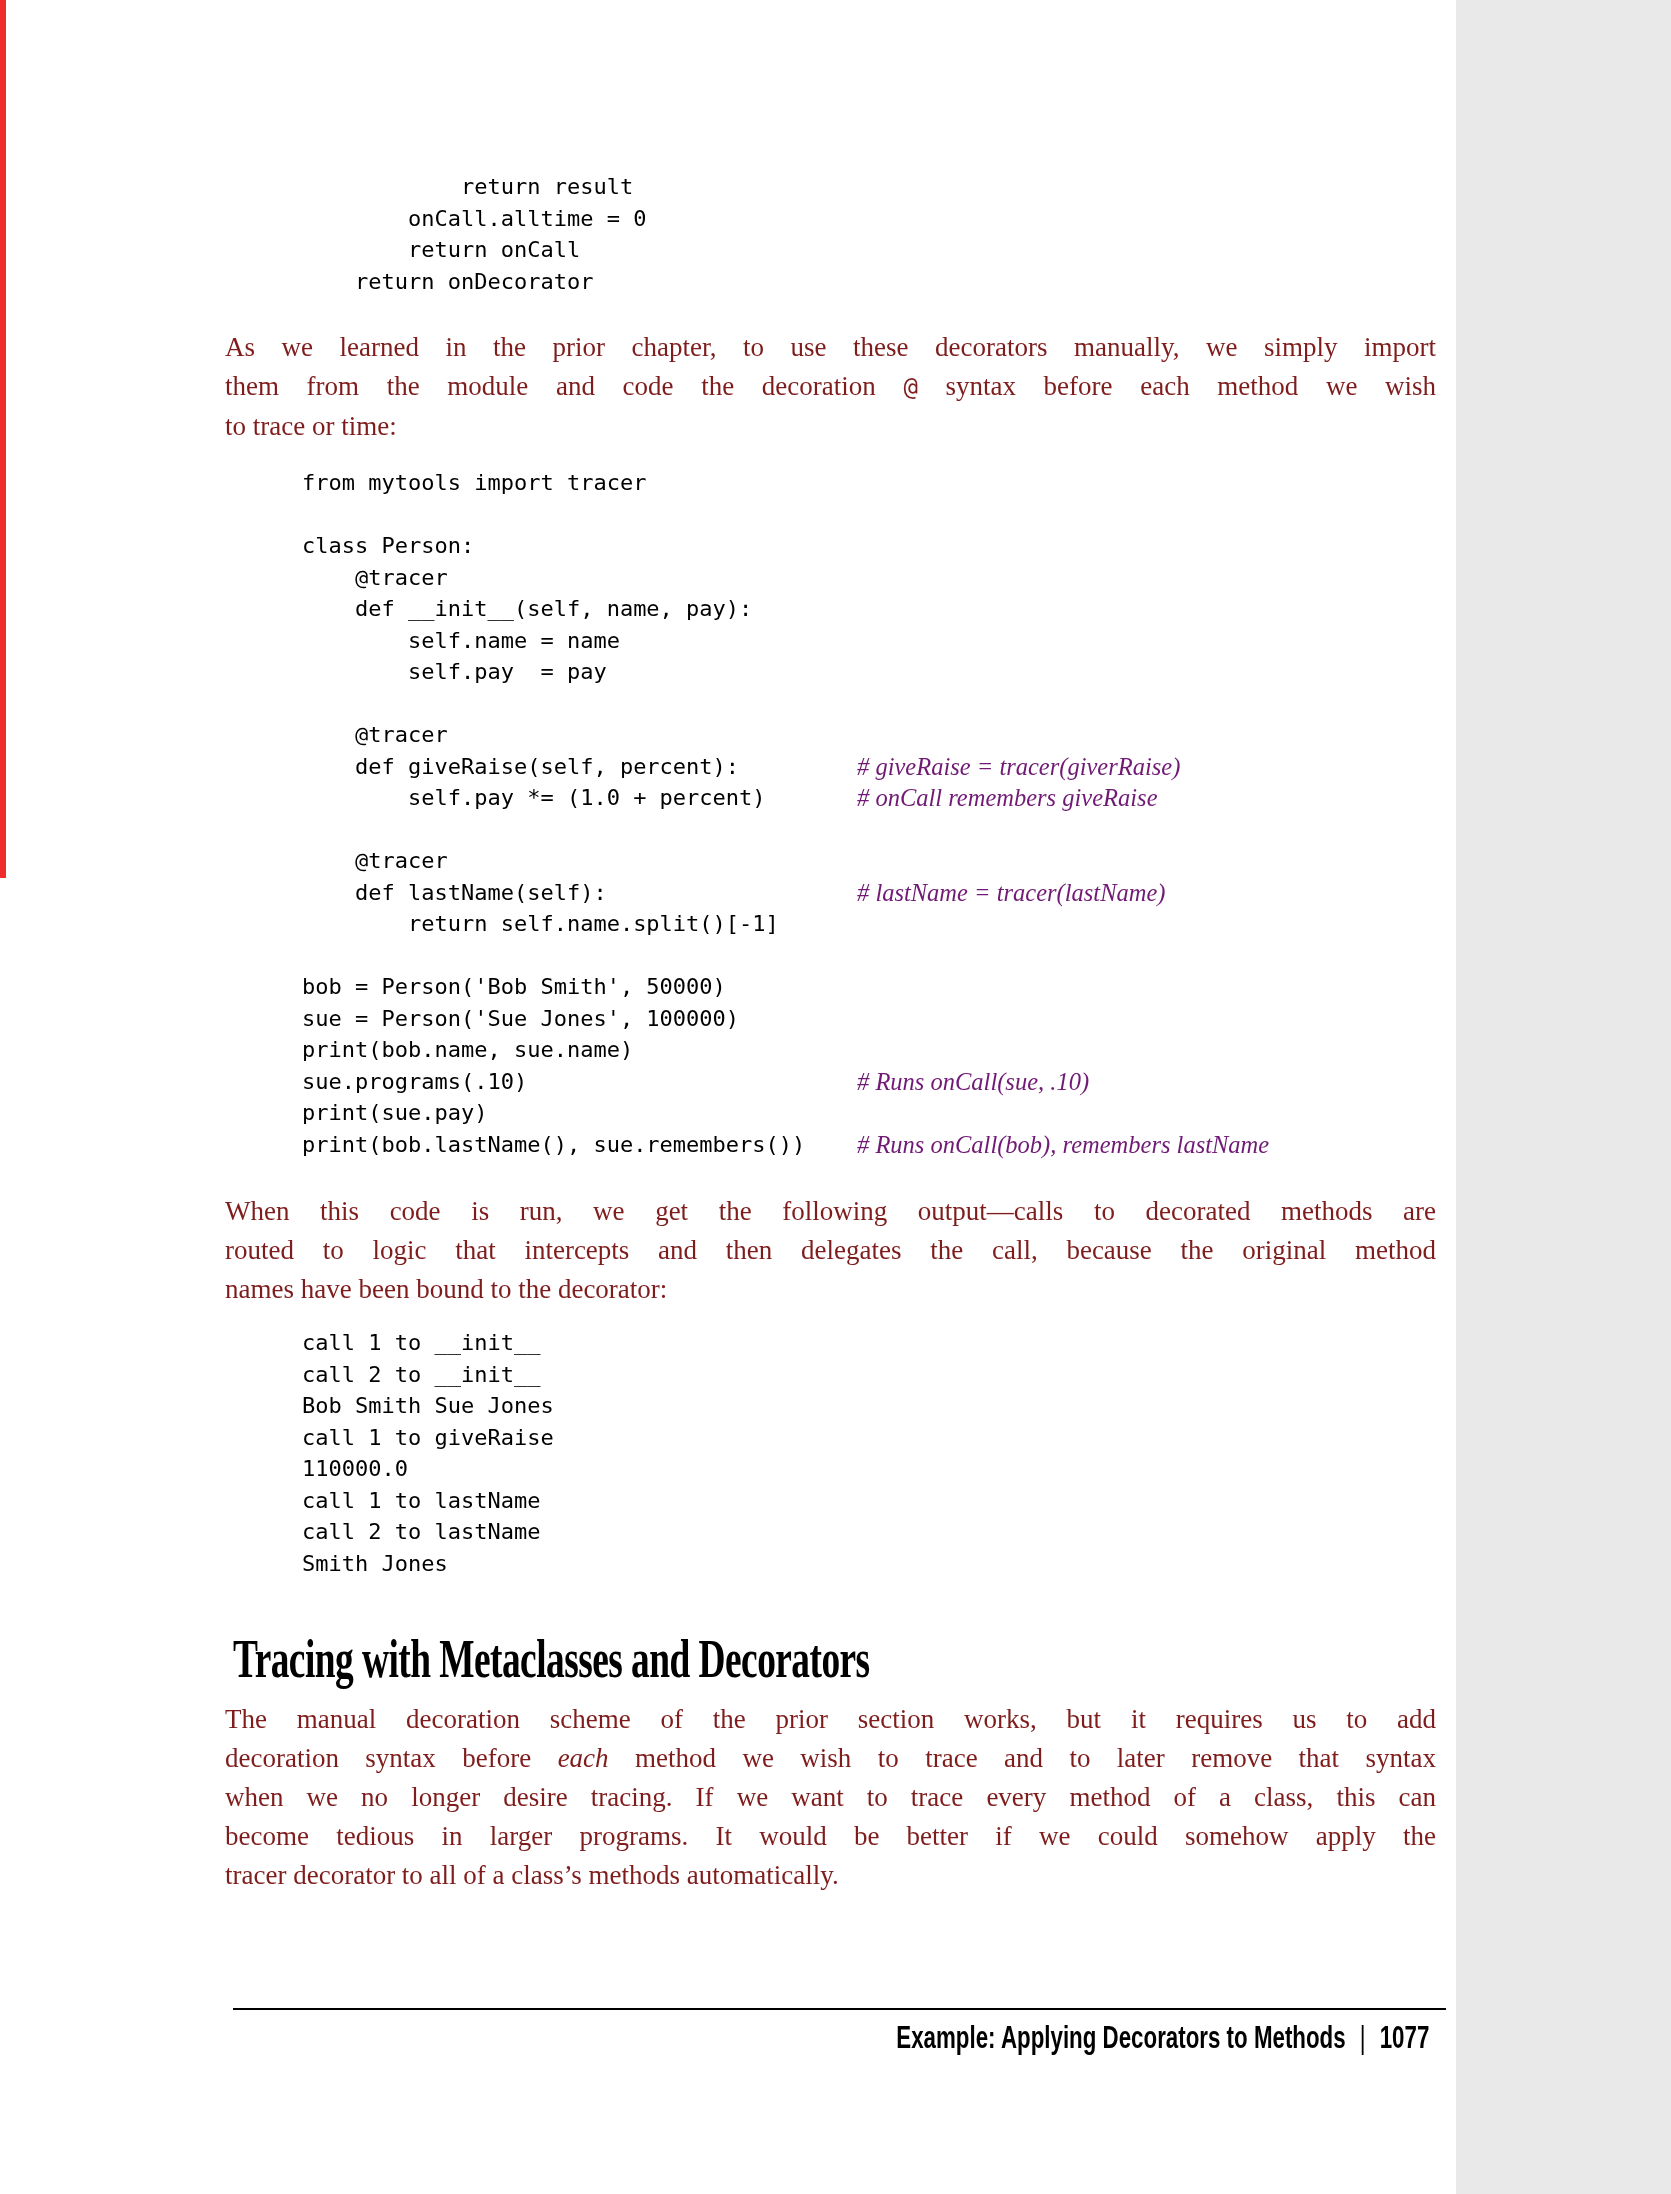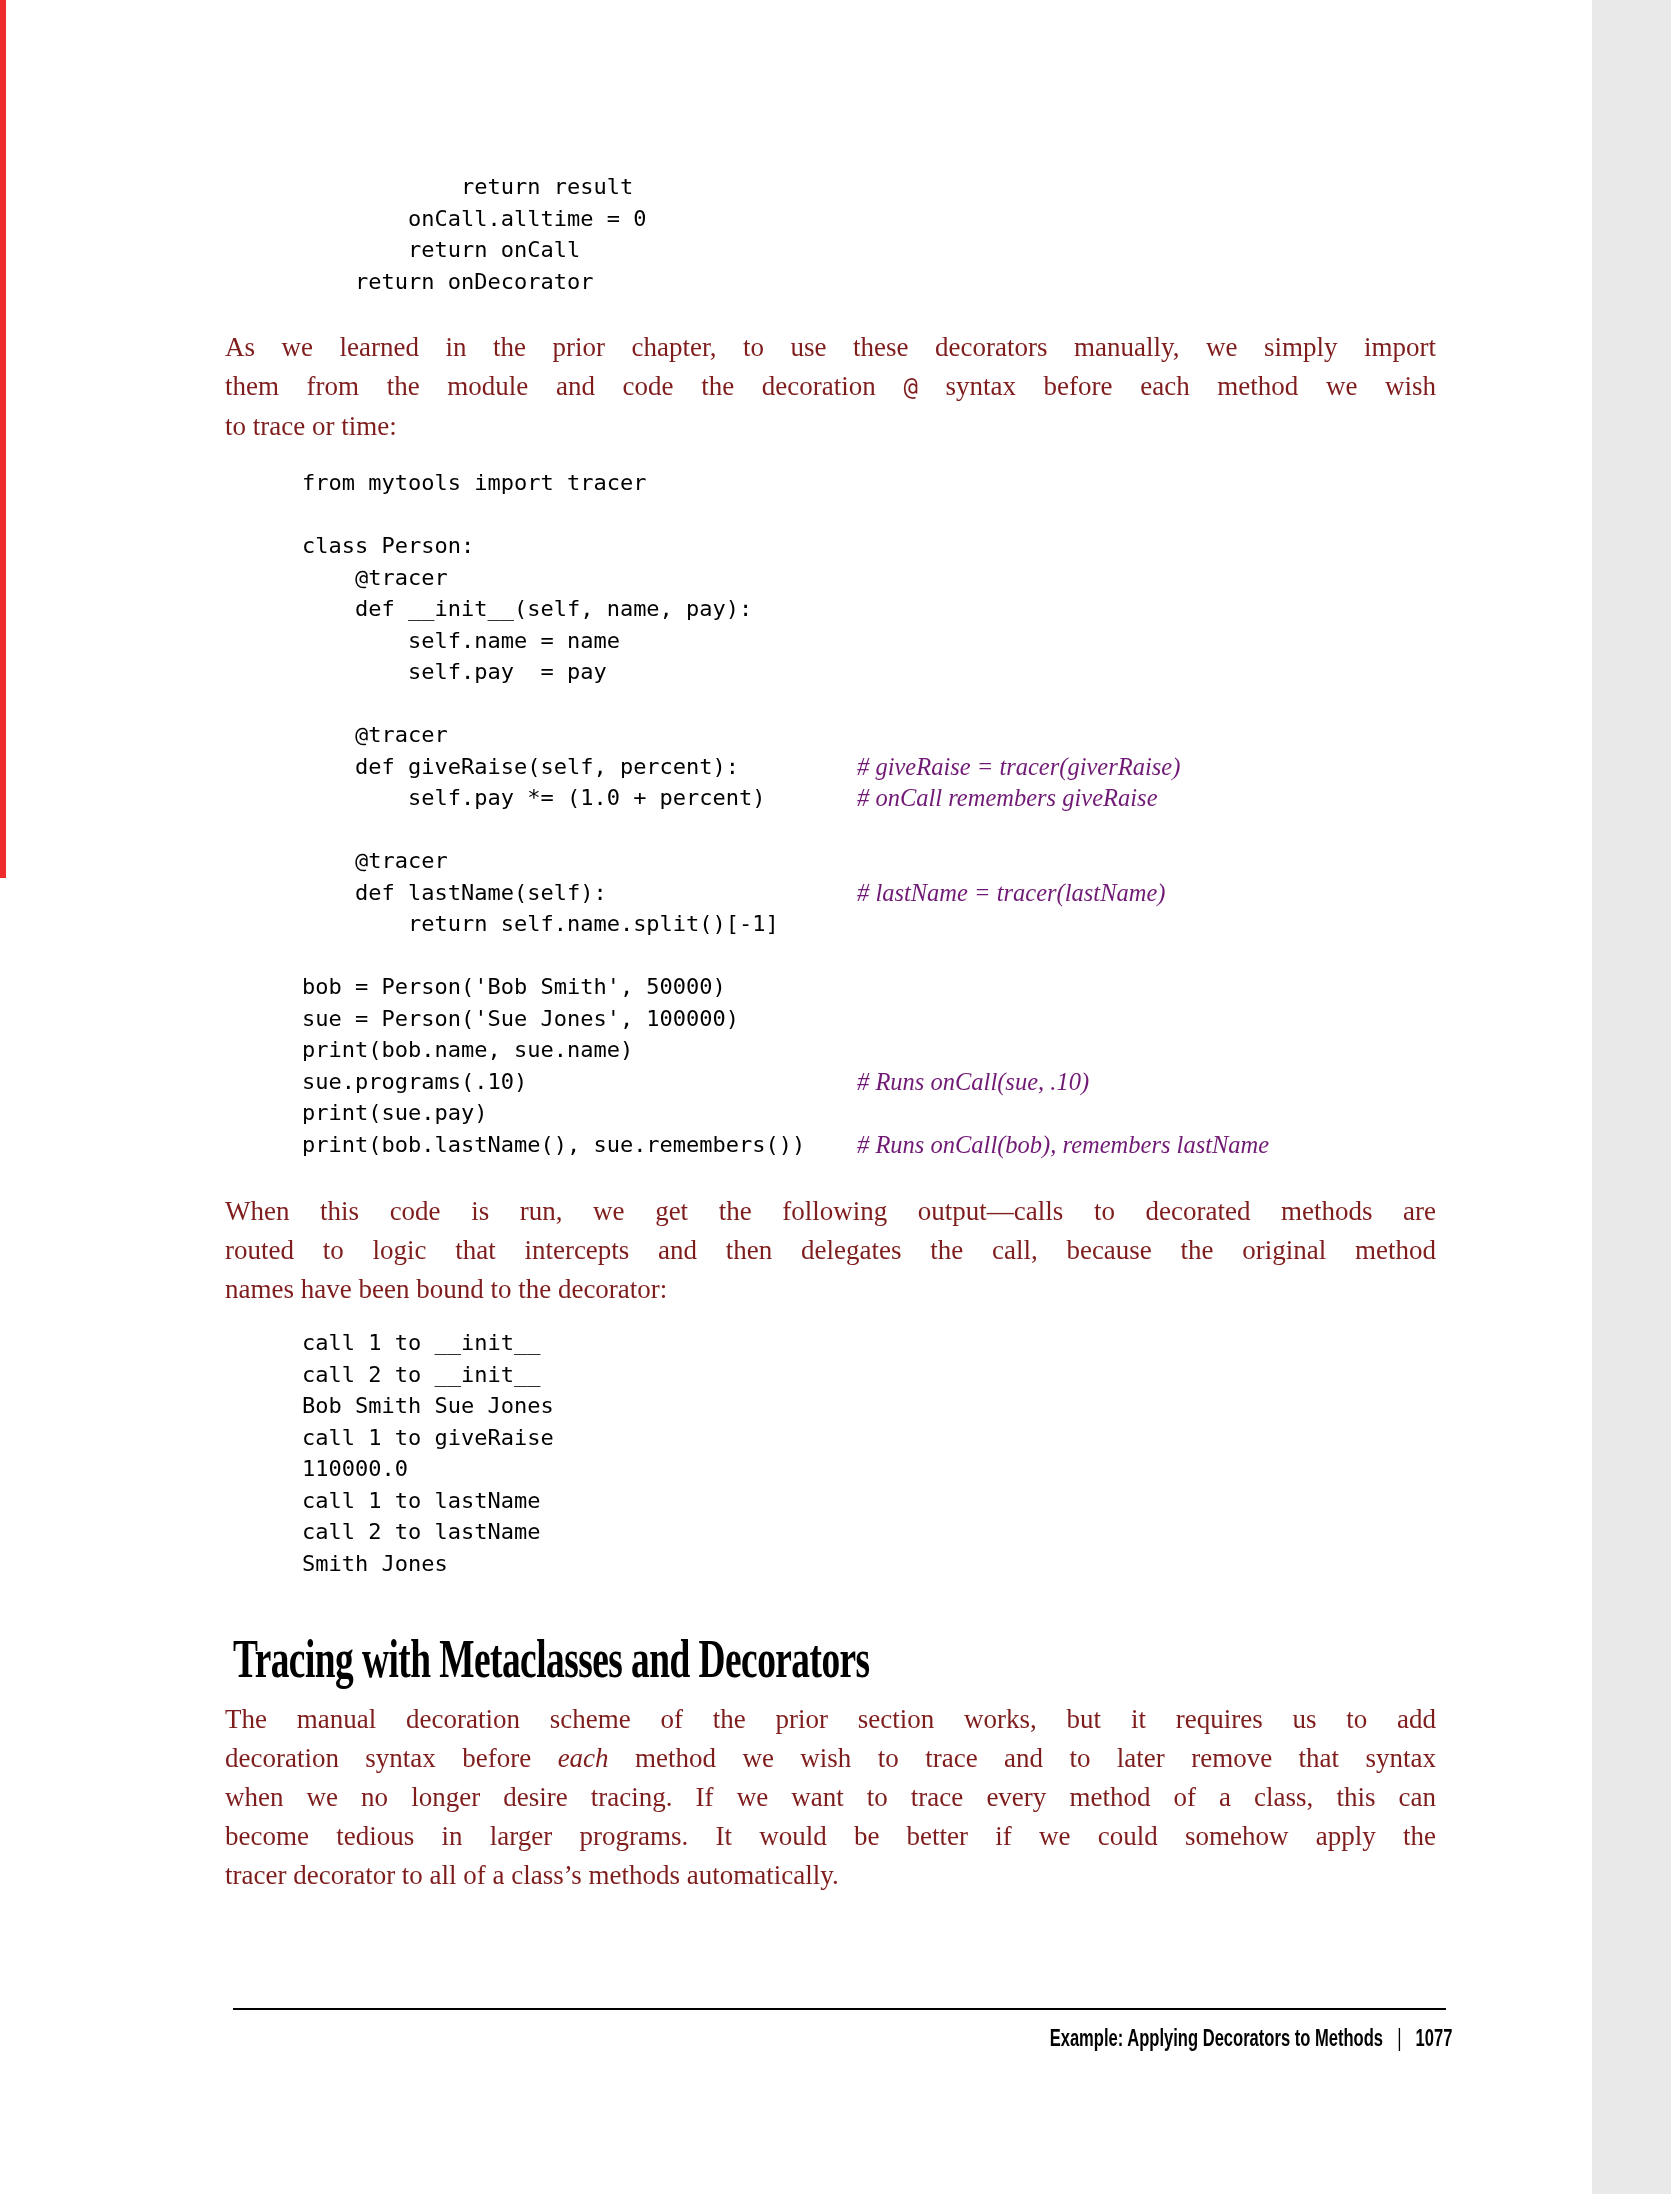--- a/index.html
+++ b/index.html
@@ -1,16 +1,16 @@
 <!DOCTYPE html>
 <html style="font-size:13px"><head>
 <meta charset="utf-8">
 <style>
   html,body{margin:0;padding:0;background:#e9e9e9;}
-  #page{position:relative;width:1592px;height:2194px;background:#ffffff;overflow:hidden;
+  #page{position:relative;width:1456px;height:2194px;background:#ffffff;overflow:hidden;
         color:#000;font-kerning:normal;}
   .stripe{position:absolute;left:0;top:0;width:5.7px;height:878px;}
   
   .codeblock{position:absolute;left:302px;font-family:"DejaVu Sans Mono",monospace;
              font-size:22px;line-height:31.5px;color:#000;}
   .cline{position:relative;min-height:31.5px;white-space:pre;}
   .comment{position:absolute;left:555px;top:0;font-family:"Liberation Serif",serif;
            font-style:italic;font-size:24.5px;line-height:31.5px;white-space:pre;color:#701a75;}
   
   .par{position:absolute;left:225px;width:1211px;font-family:"Liberation Serif",serif;
@@ -19,22 +19,22 @@
   .jl.last{text-align-last:left;}
   .icode{font-family:"DejaVu Sans Mono",monospace;font-size:24px;}
   em{font-style:italic;}
   
   .heading{position:absolute;left:233px;top:1633px;font-family:Liberation Serif, serif;
            font-weight:700;font-size:55px;line-height:51px;white-space:nowrap;}
   .heading .squeeze{display:inline-block;transform:scaleX(0.68);transform-origin:0 50%;
                     letter-spacing:-0.8px;}
   
   .footer-rule{position:absolute;left:233px;top:2008px;width:1213px;height:2.4px;background:#000;}
-  .footer{position:absolute;left:239px;top:2021px;width:1213px;text-align:right;
-          font-family:"Liberation Sans",sans-serif;font-weight:700;font-size:23px;
+  .footer{position:absolute;left:216px;top:2021px;width:1213px;text-align:right;
+          font-family:"Liberation Sans",sans-serif;font-weight:700;font-size:31px;
           line-height:34px;white-space:nowrap;}
   .footer .squeeze{display:inline-block;transform:scaleX(0.72);transform-origin:100% 50%;}
   .footer .sep{display:inline-block;margin:0 19.6px;font-weight:400;}
 </style>
 </head>
 <body>
 
 <div id="page">
 
   <div class="stripe" style="background:#ee2c2c"></div>

